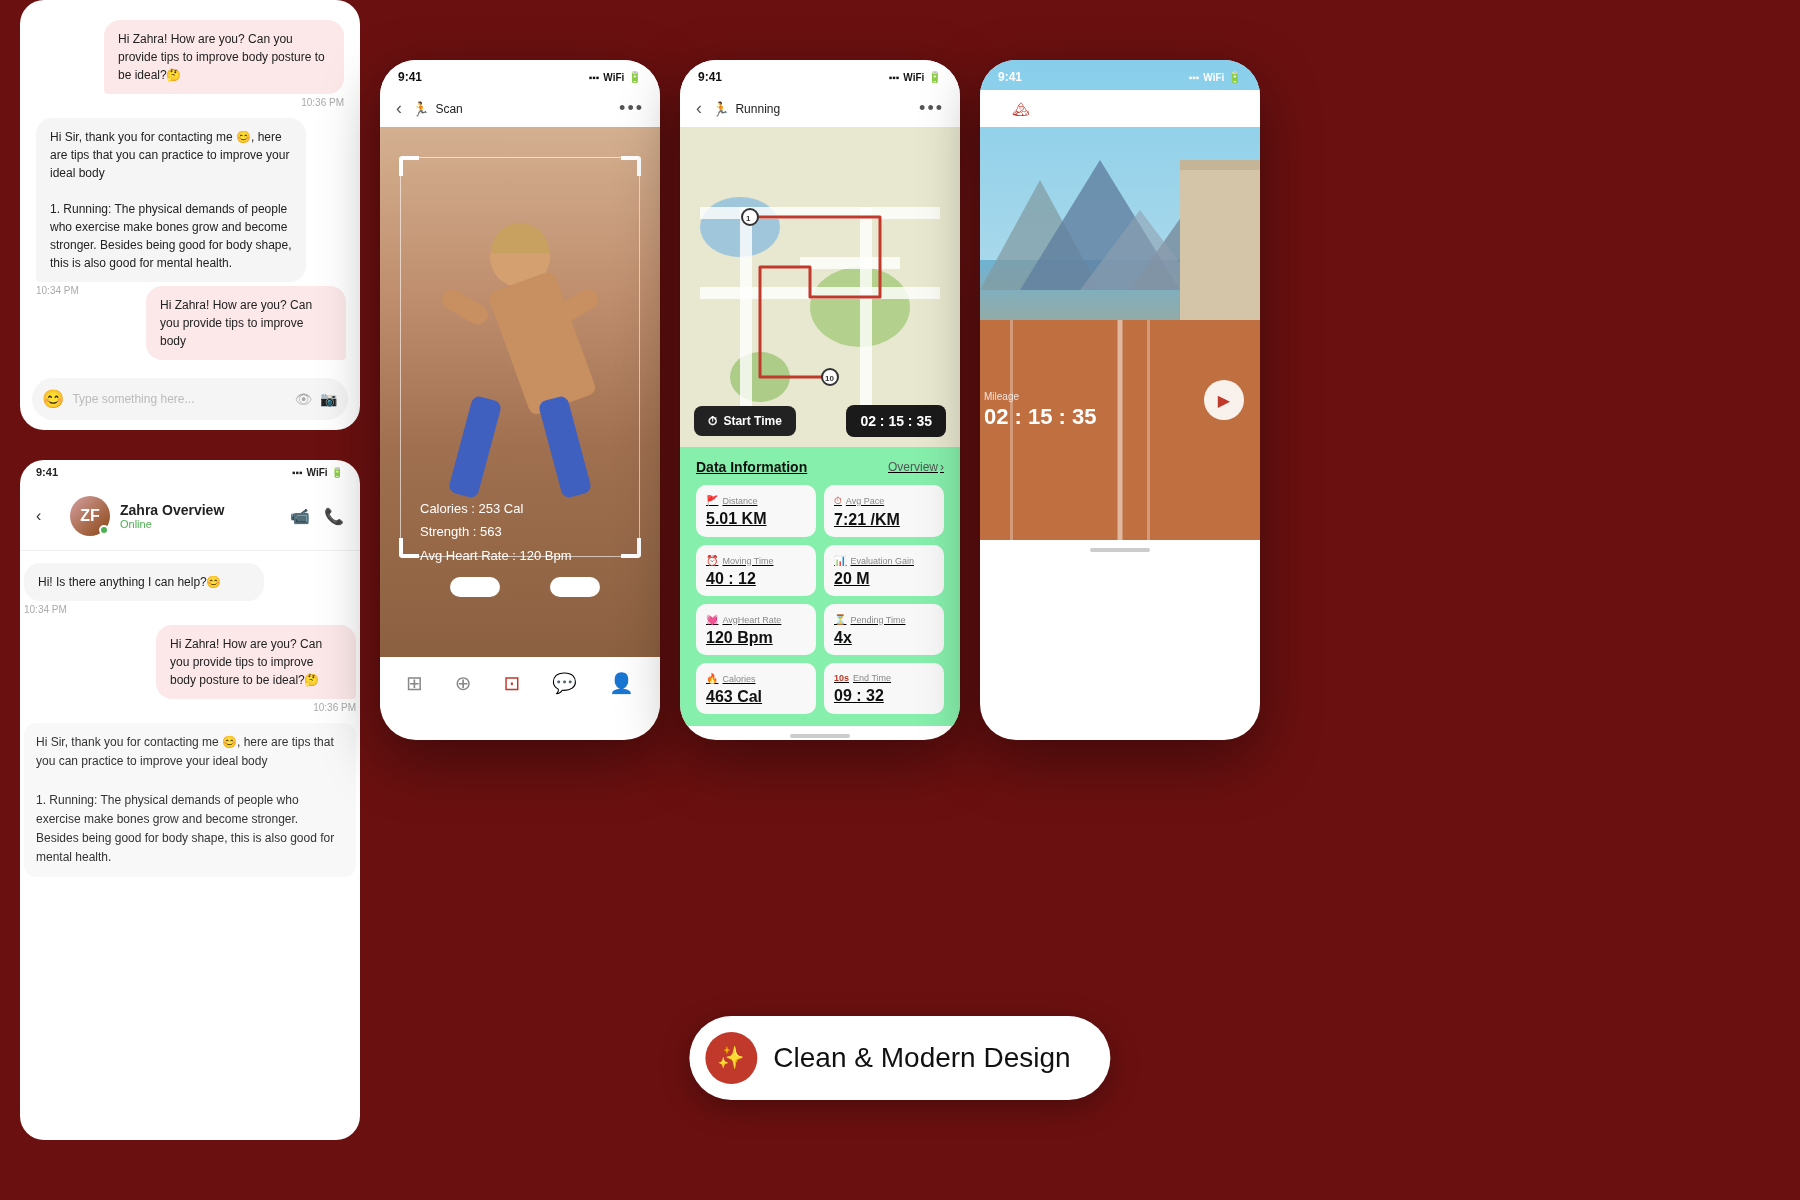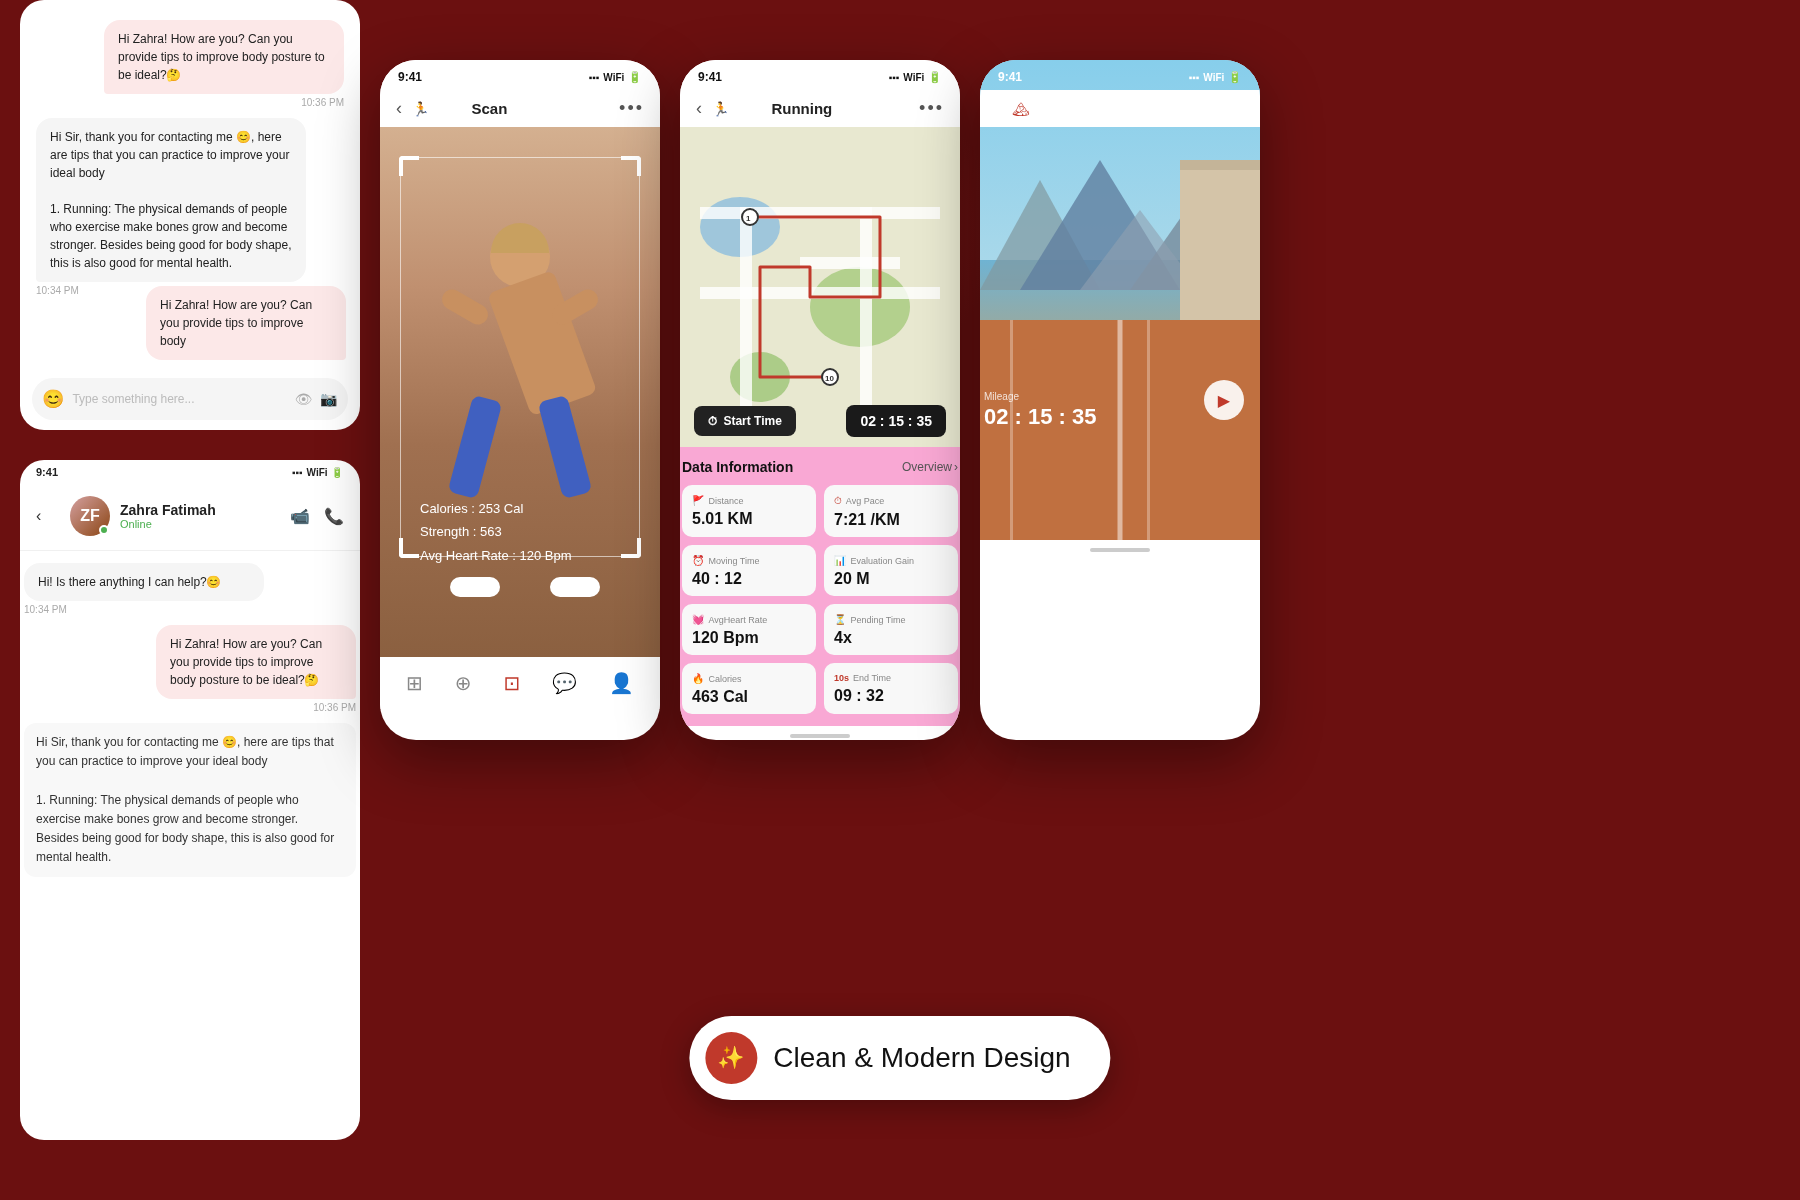--- a/index.html
+++ b/index.html
@@ -272,25 +272,24 @@
       font-size: 18px;
       color: #555;
       margin-right: 10px;
     }
     .phone-nav .nav-icon {
       color: #c0392b;
       font-size: 14px;
       margin-right: 6px;
     }
     .phone-nav .nav-title {
-      font-size: 15px;
-      font-weight: 700;
+      font-size: 12px;
+      font-weight: 400;
       color: #222;
       flex: 1;
-      margin-left: 36px;
     }
     .phone-nav .more-btn {
       font-size: 18px;
       color: #555;
       letter-spacing: 2px;
     }
 
     
     .scan-image-area {
       position: relative;
@@ -365,22 +364,23 @@
     .timer-badge {
       background: #1a1a1a;
       color: white;
       padding: 8px 14px;
       border-radius: 8px;
       font-size: 14px;
       font-weight: 700;
     }
 
     .data-info-section {
-      padding: 12px 2px;
-      background: #f9a8d4;
+      padding: 12px 16px;
+      background: #86efac;
+      text-decoration: underline;
     }
     .data-info-header {
       display: flex;
       justify-content: space-between;
       align-items: center;
       margin-bottom: 10px;
     }
     .data-info-title {
       font-size: 14px;
       font-weight: 700;
@@ -596,21 +596,21 @@
     </div>
   </div>
 
   <div class="chat-header">
     <span class="back-arrow">‹</span>
     <div class="avatar-container">
       <div class="avatar">ZF</div>
       <div class="online-dot"></div>
     </div>
     <div class="chat-header-info">
-      <div class="chat-header-name">Zahra Fatimah</div>
+      <div class="chat-header-name">Zahra Overview</div>
       <div class="chat-header-status">Online</div>
     </div>
     <div class="chat-header-actions">
       <span class="header-action-icon">📹</span>
       <span class="header-action-icon">📞</span>
     </div>
   </div>
 
   <div class="chat-body">
     <div class="chat-bubble received">

